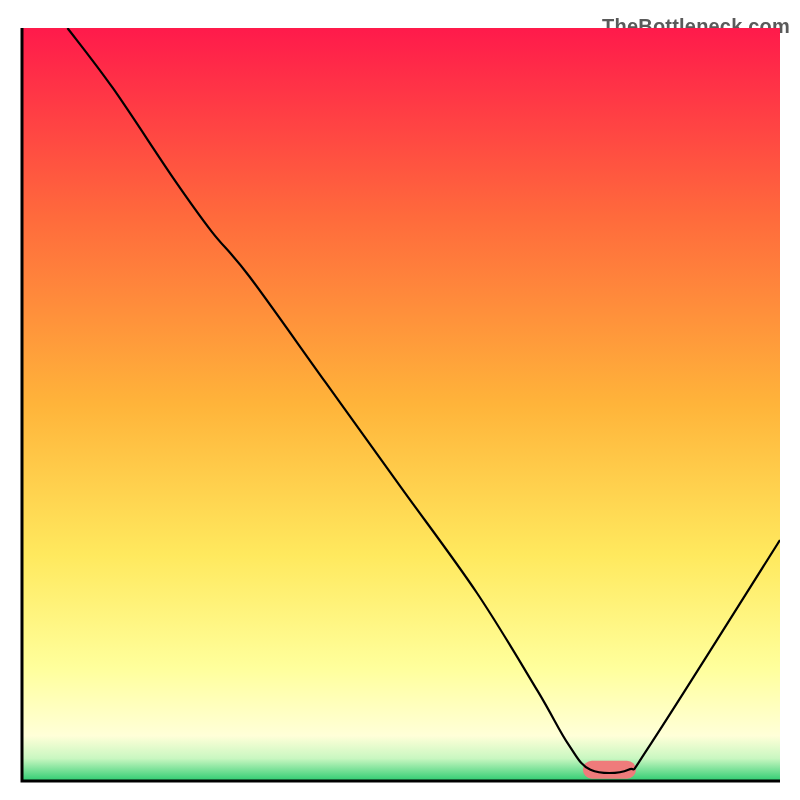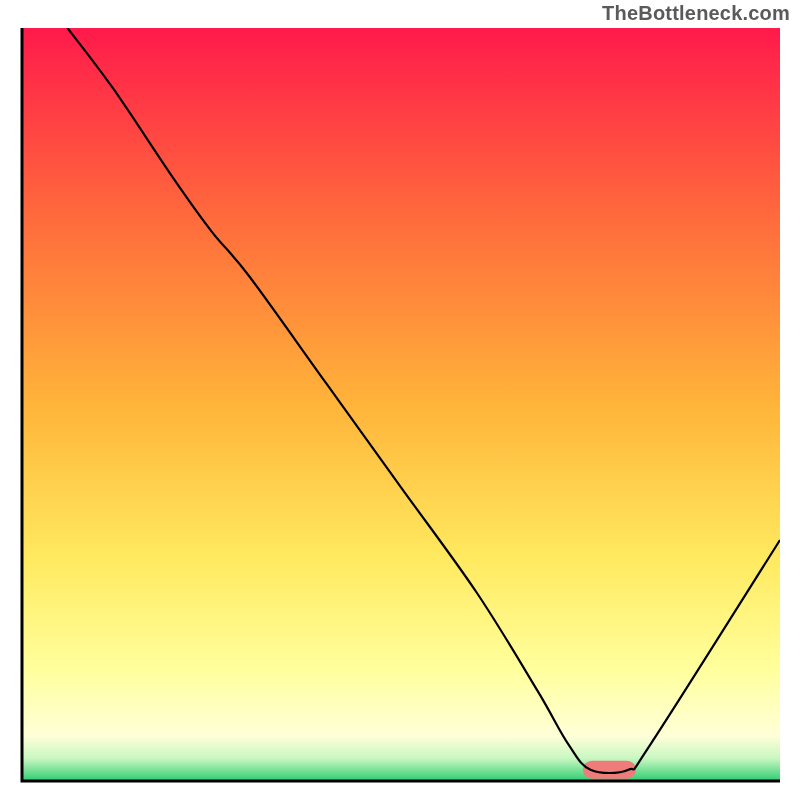--- a/index.html
+++ b/index.html
@@ -11,21 +11,21 @@
     font-family: Arial, Helvetica, sans-serif;
     background: #ffffff;
   }
   .stage {
     position: relative;
     width: 800px;
     height: 800px;
   }
   .watermark {
     position: absolute;
-    top: 2px;
+    top: 15px;
     right: 10px;
     font-size: 20px;
     font-weight: 600;
     color: #5a5a5a;
     letter-spacing: 0.2px;
   }
   svg.chart {
     position: absolute;
     left: 0;
     top: 0;

